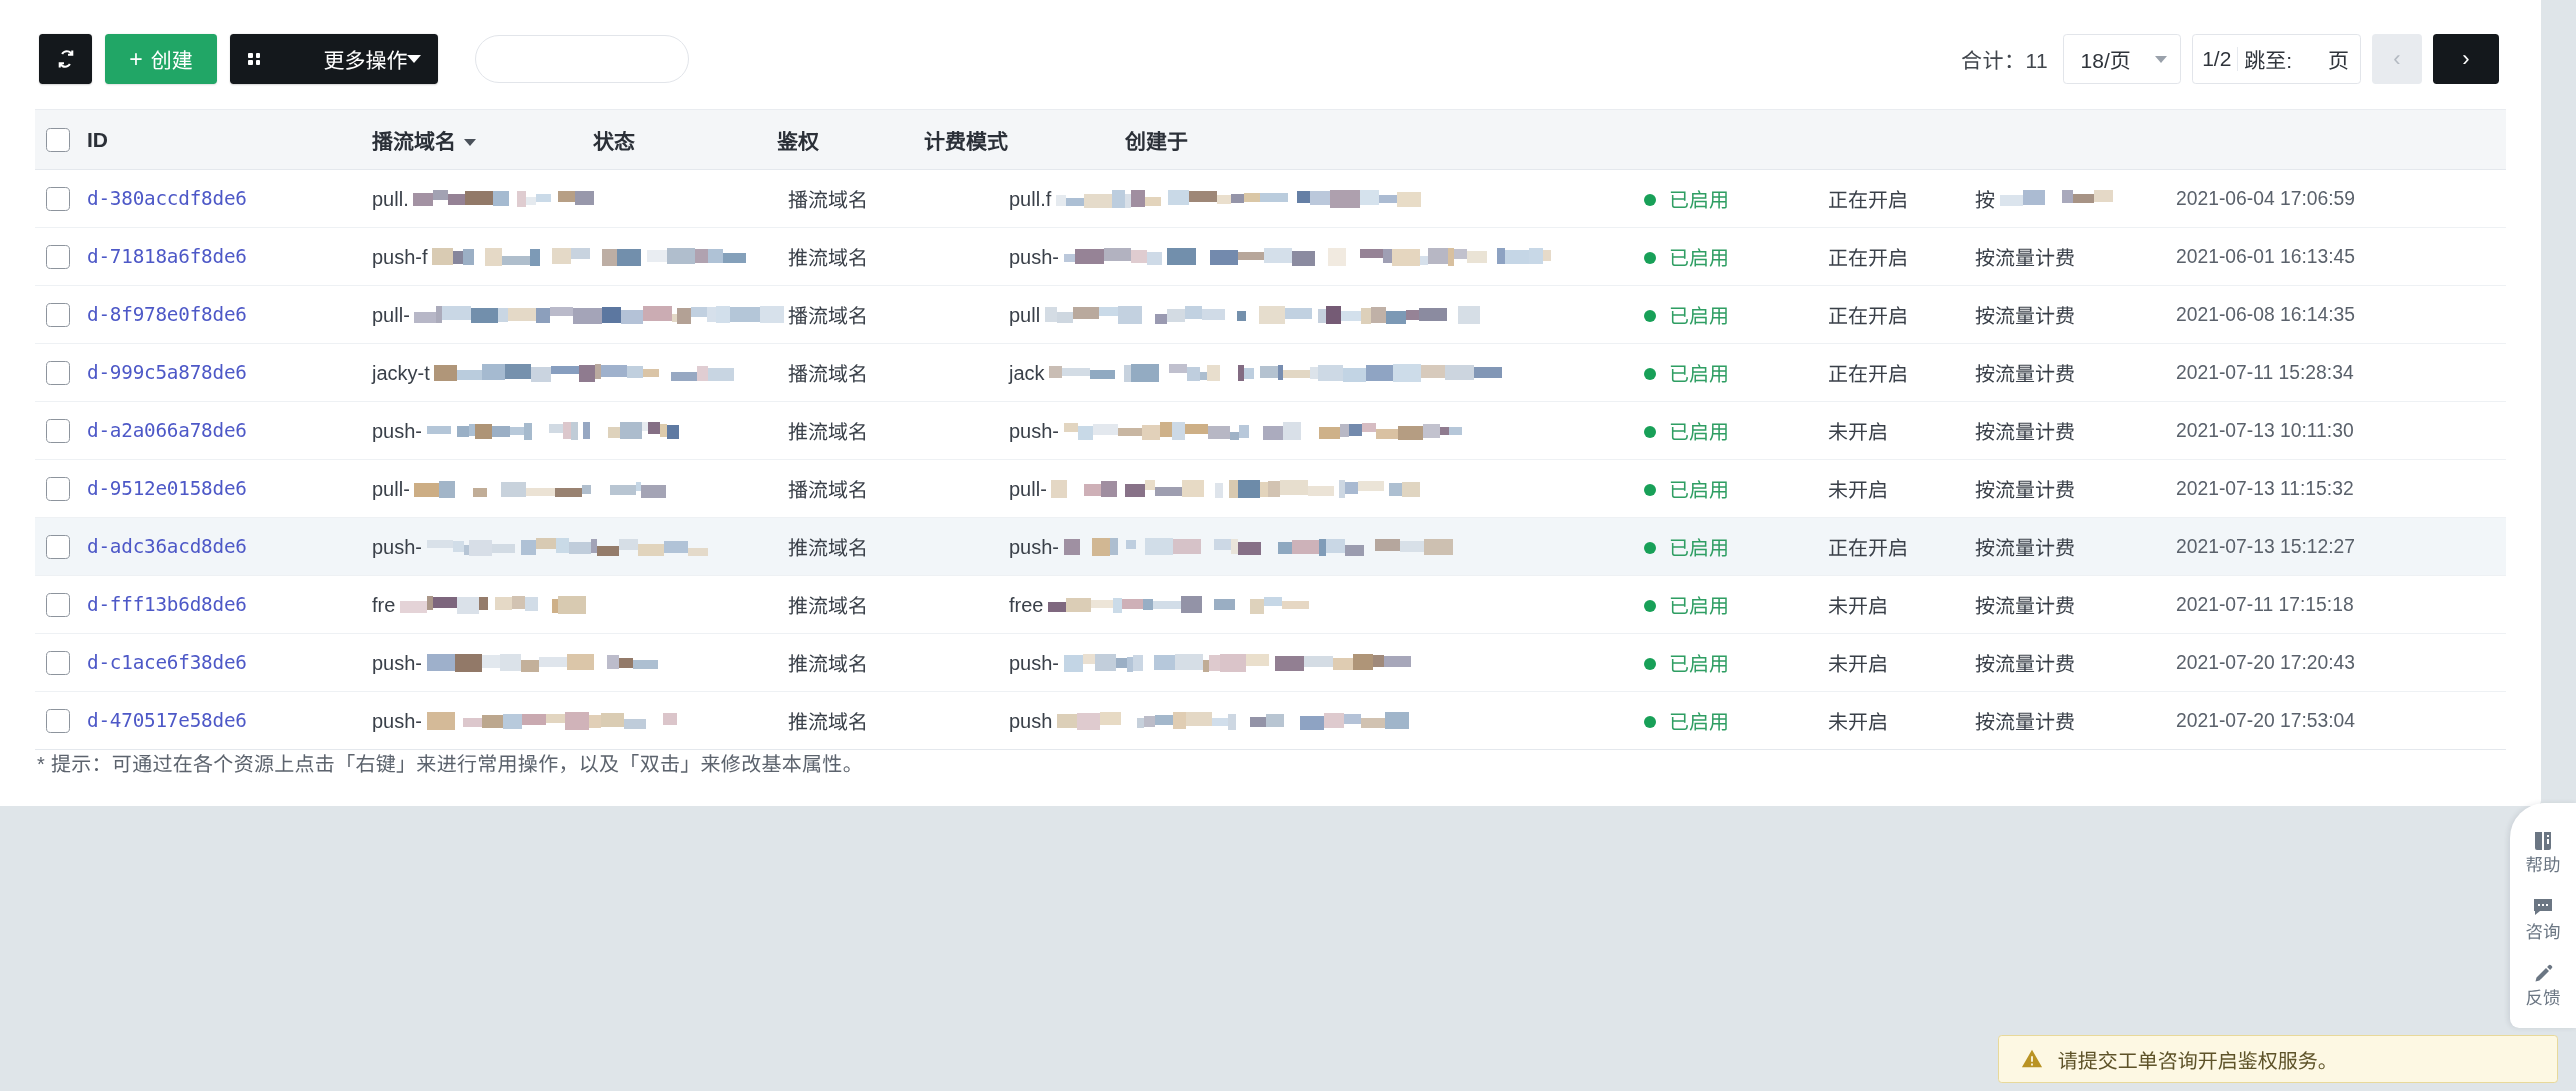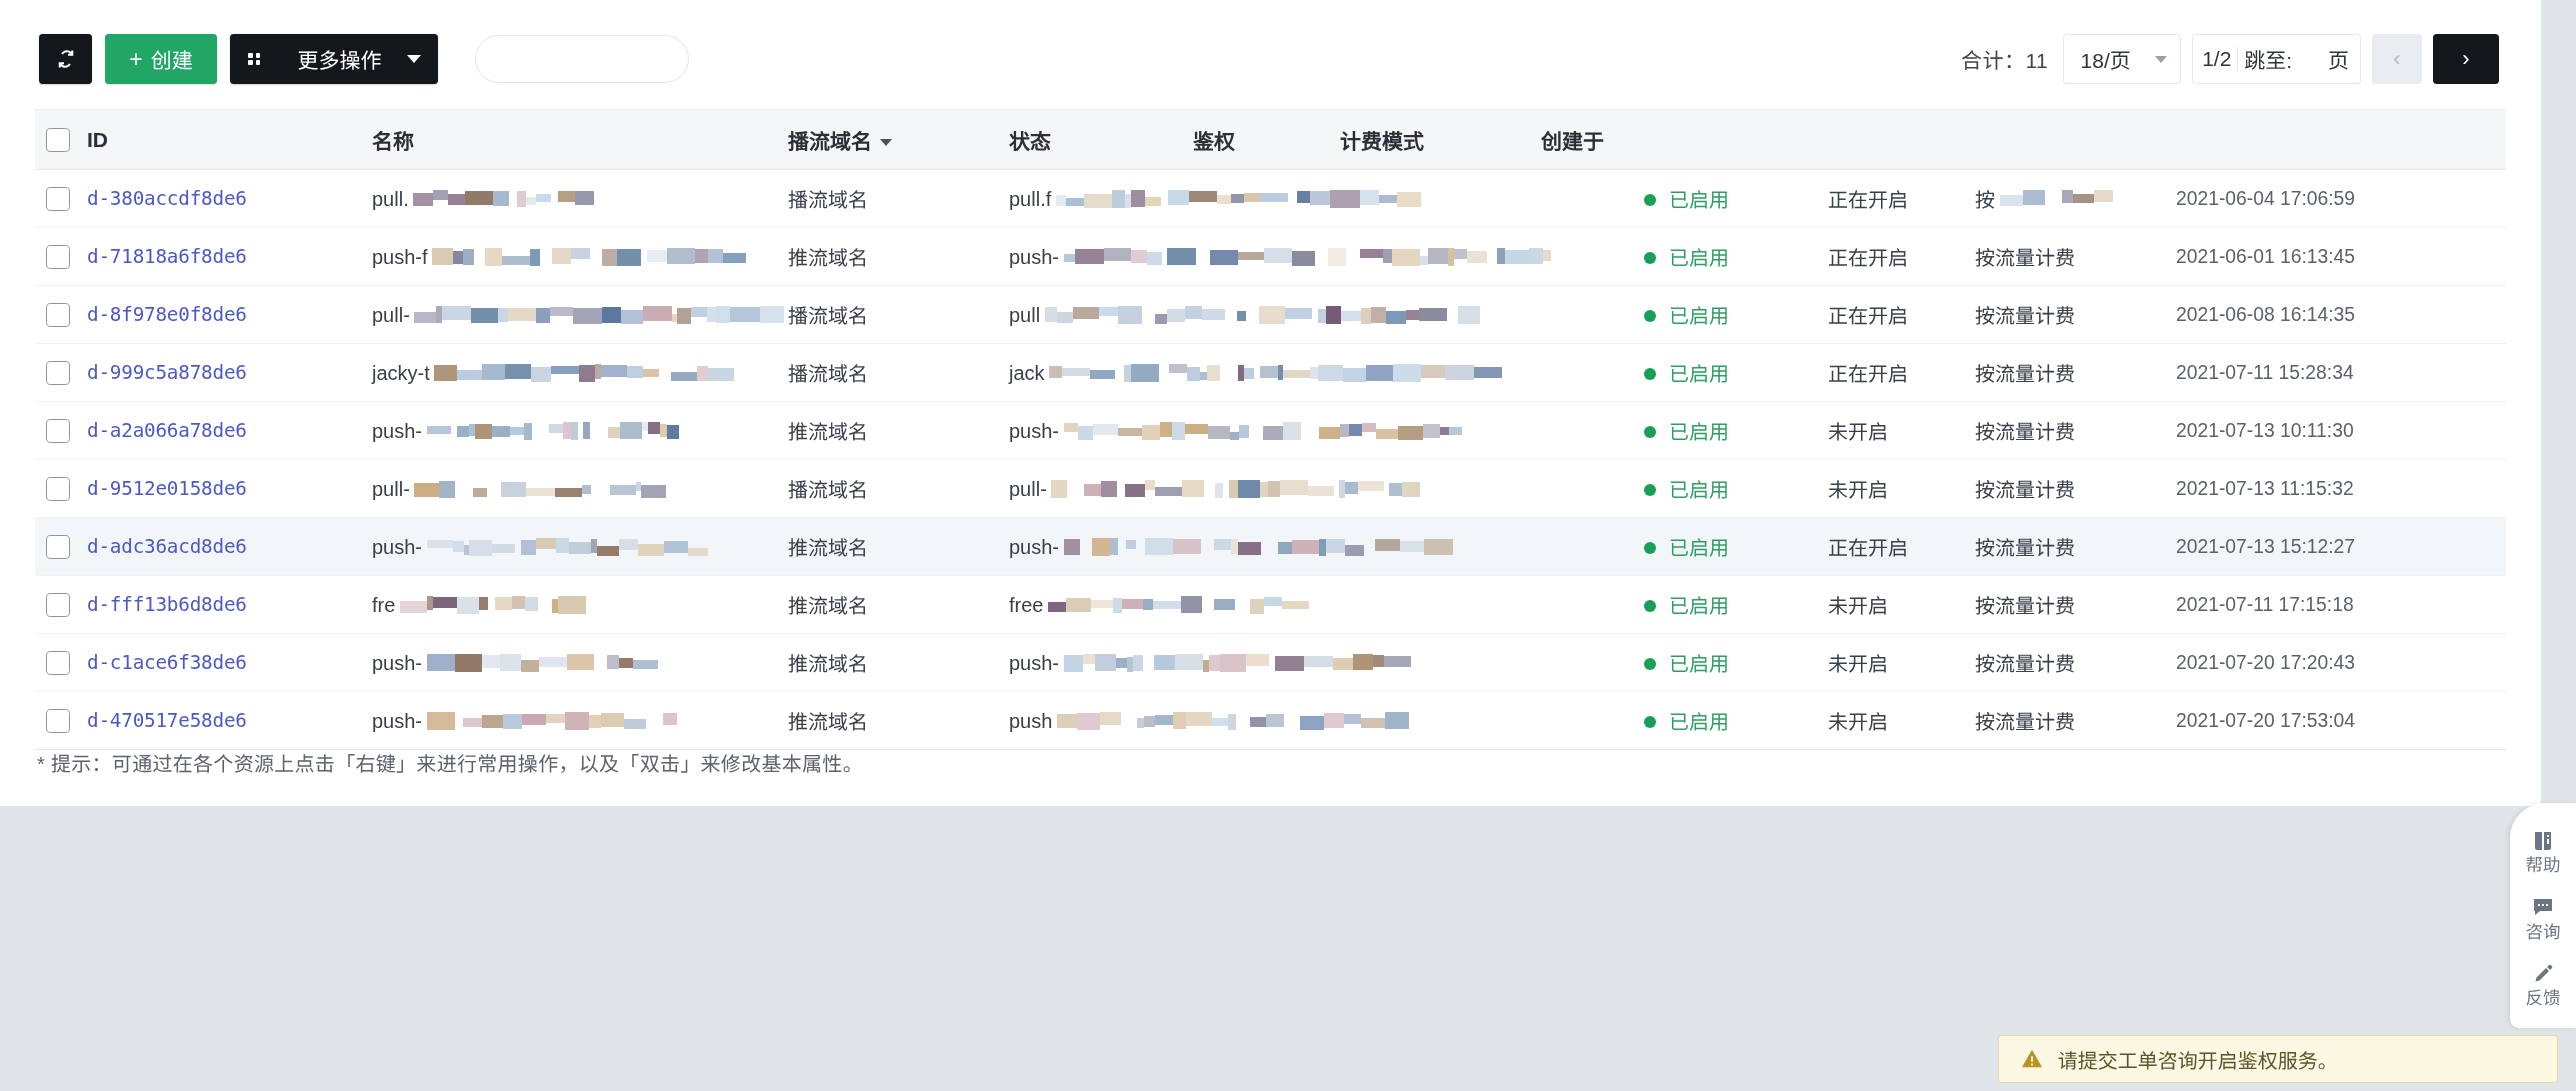--- a/index.html
+++ b/index.html
@@ -71,21 +71,21 @@
     padding: 0 16.6px 0 18.4px;
   }
   .btn-more .grip {
     display: inline-grid;
     grid-template-columns: 4.6px 4.6px;
     grid-gap: 2.8px;
     margin-right: 11px;
     flex: 0 0 auto;
   }
   .btn-more .grip i { width: 4.6px; height: 4.6px; background: #fff; border-radius: 0.9px; display:block; }
-  .btn-more .lbl { flex: 1 1 auto; text-align: center; }
+  .btn-more .lbl { flex: 1 1 auto; text-align: right; }
   .caret-down {
     width: 0; height: 0;
     border-left: 7.4px solid transparent;
     border-right: 7.4px solid transparent;
     border-top: 8.3px solid #ffffff;
     flex: 0 0 auto;
   }
   .search-pill {
     margin-left: 24px;
     width: 214px; height: 48px;
@@ -342,21 +342,20 @@
     </div>
   </div>
 
   <div class="tbl">
 
     <div class="thead">
       <div class="c-chk">
         <span class="chkbox"></span>
       </div>
       <div class="c-id">ID</div>
-      <div class="c-name">名称</div>
       <div class="c-type">
         <span>播流域名</span><span class="sorticon"></span>
       </div>
       <div class="c-stat">状态</div>
       <div class="c-auth">鉴权</div>
       <div class="c-bill">计费模式</div>
       <div class="c-date">创建于</div>
     </div>
 
     <div id="tbody">

